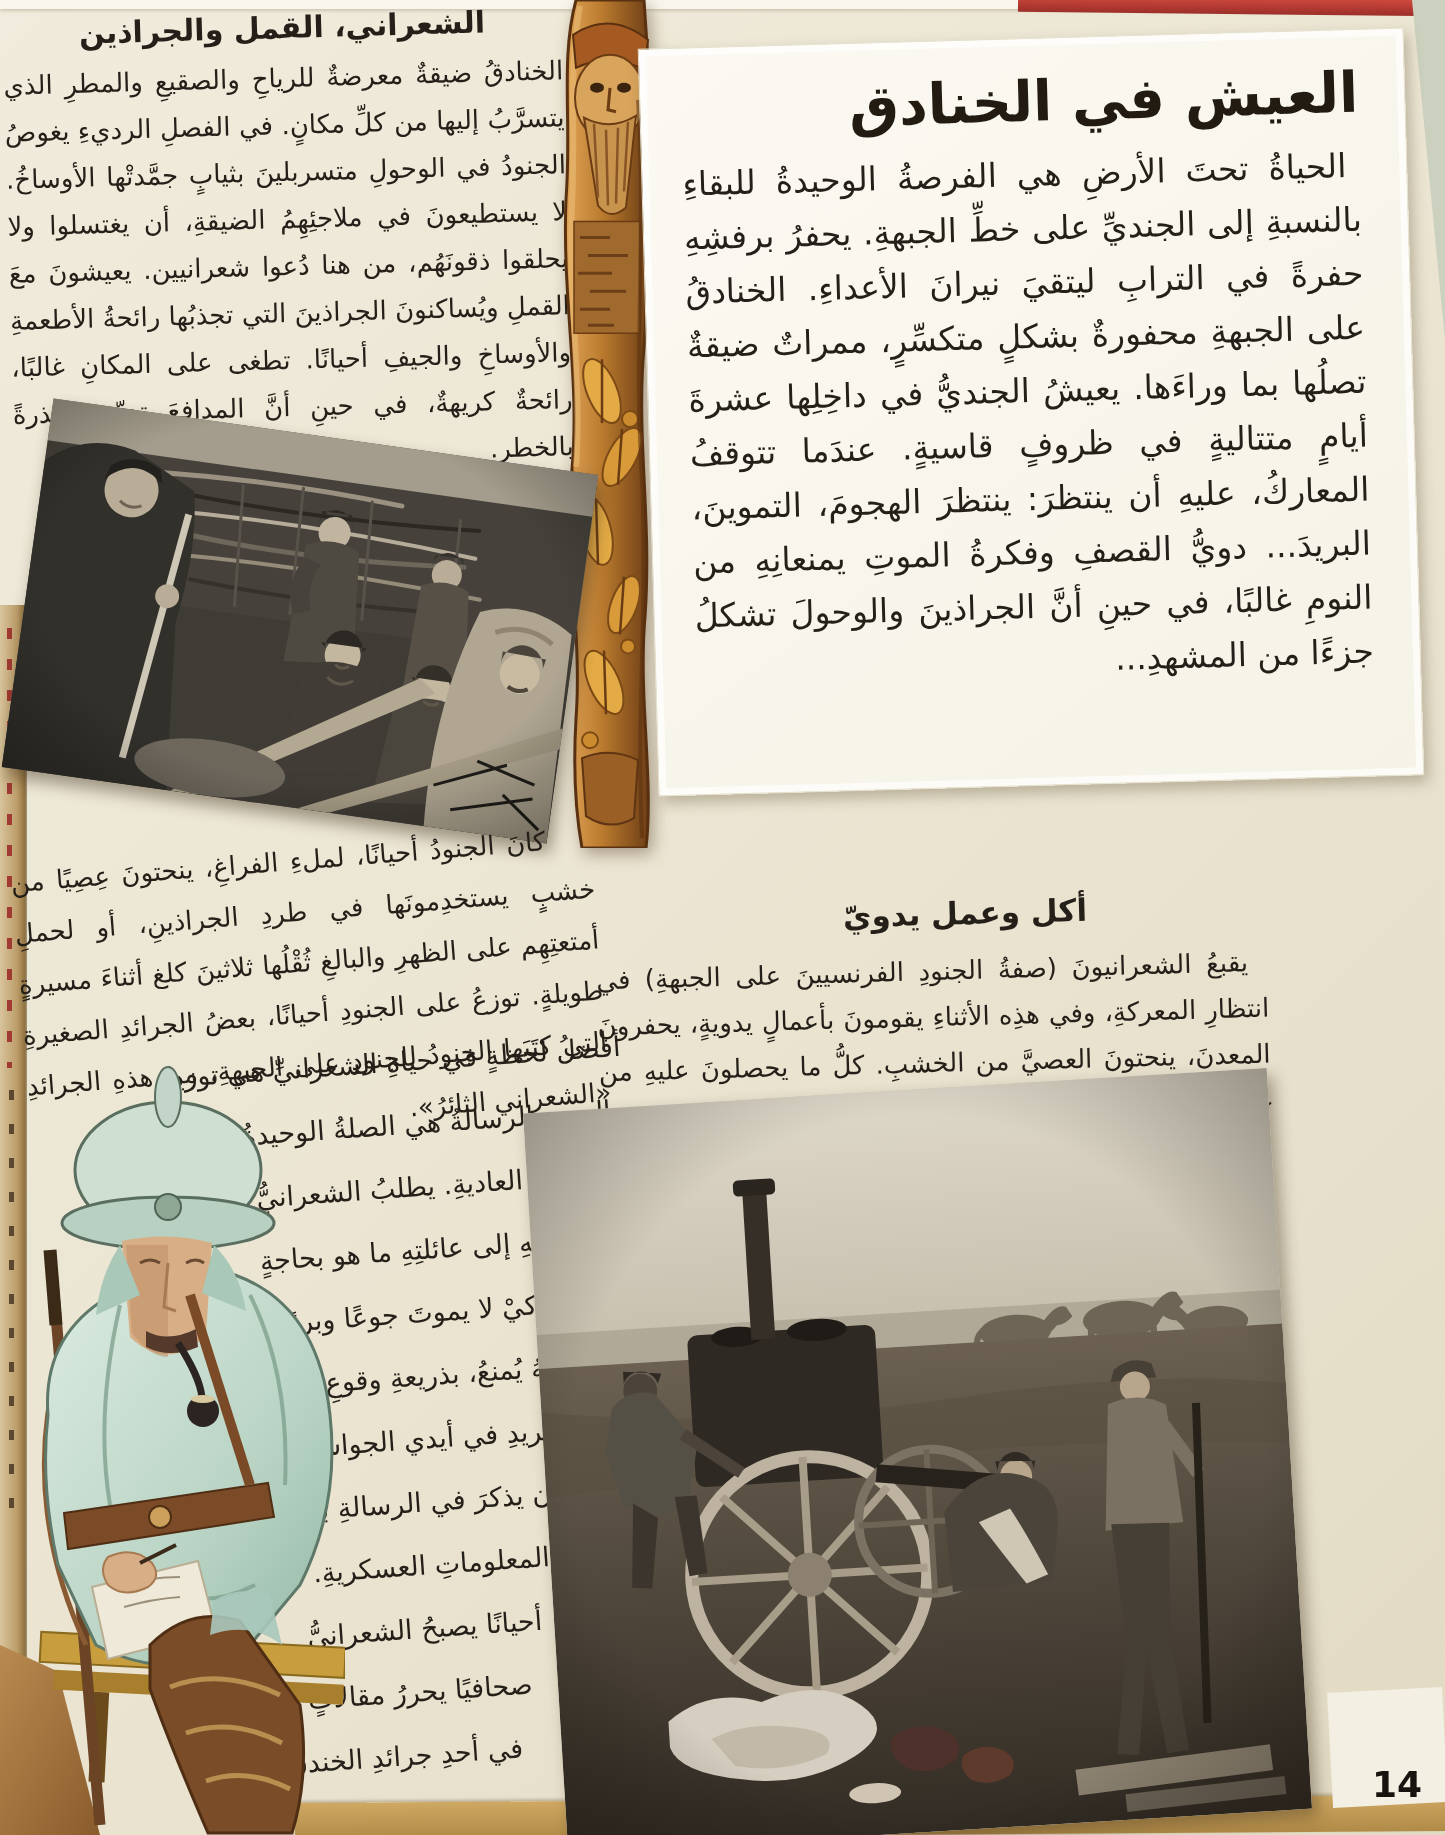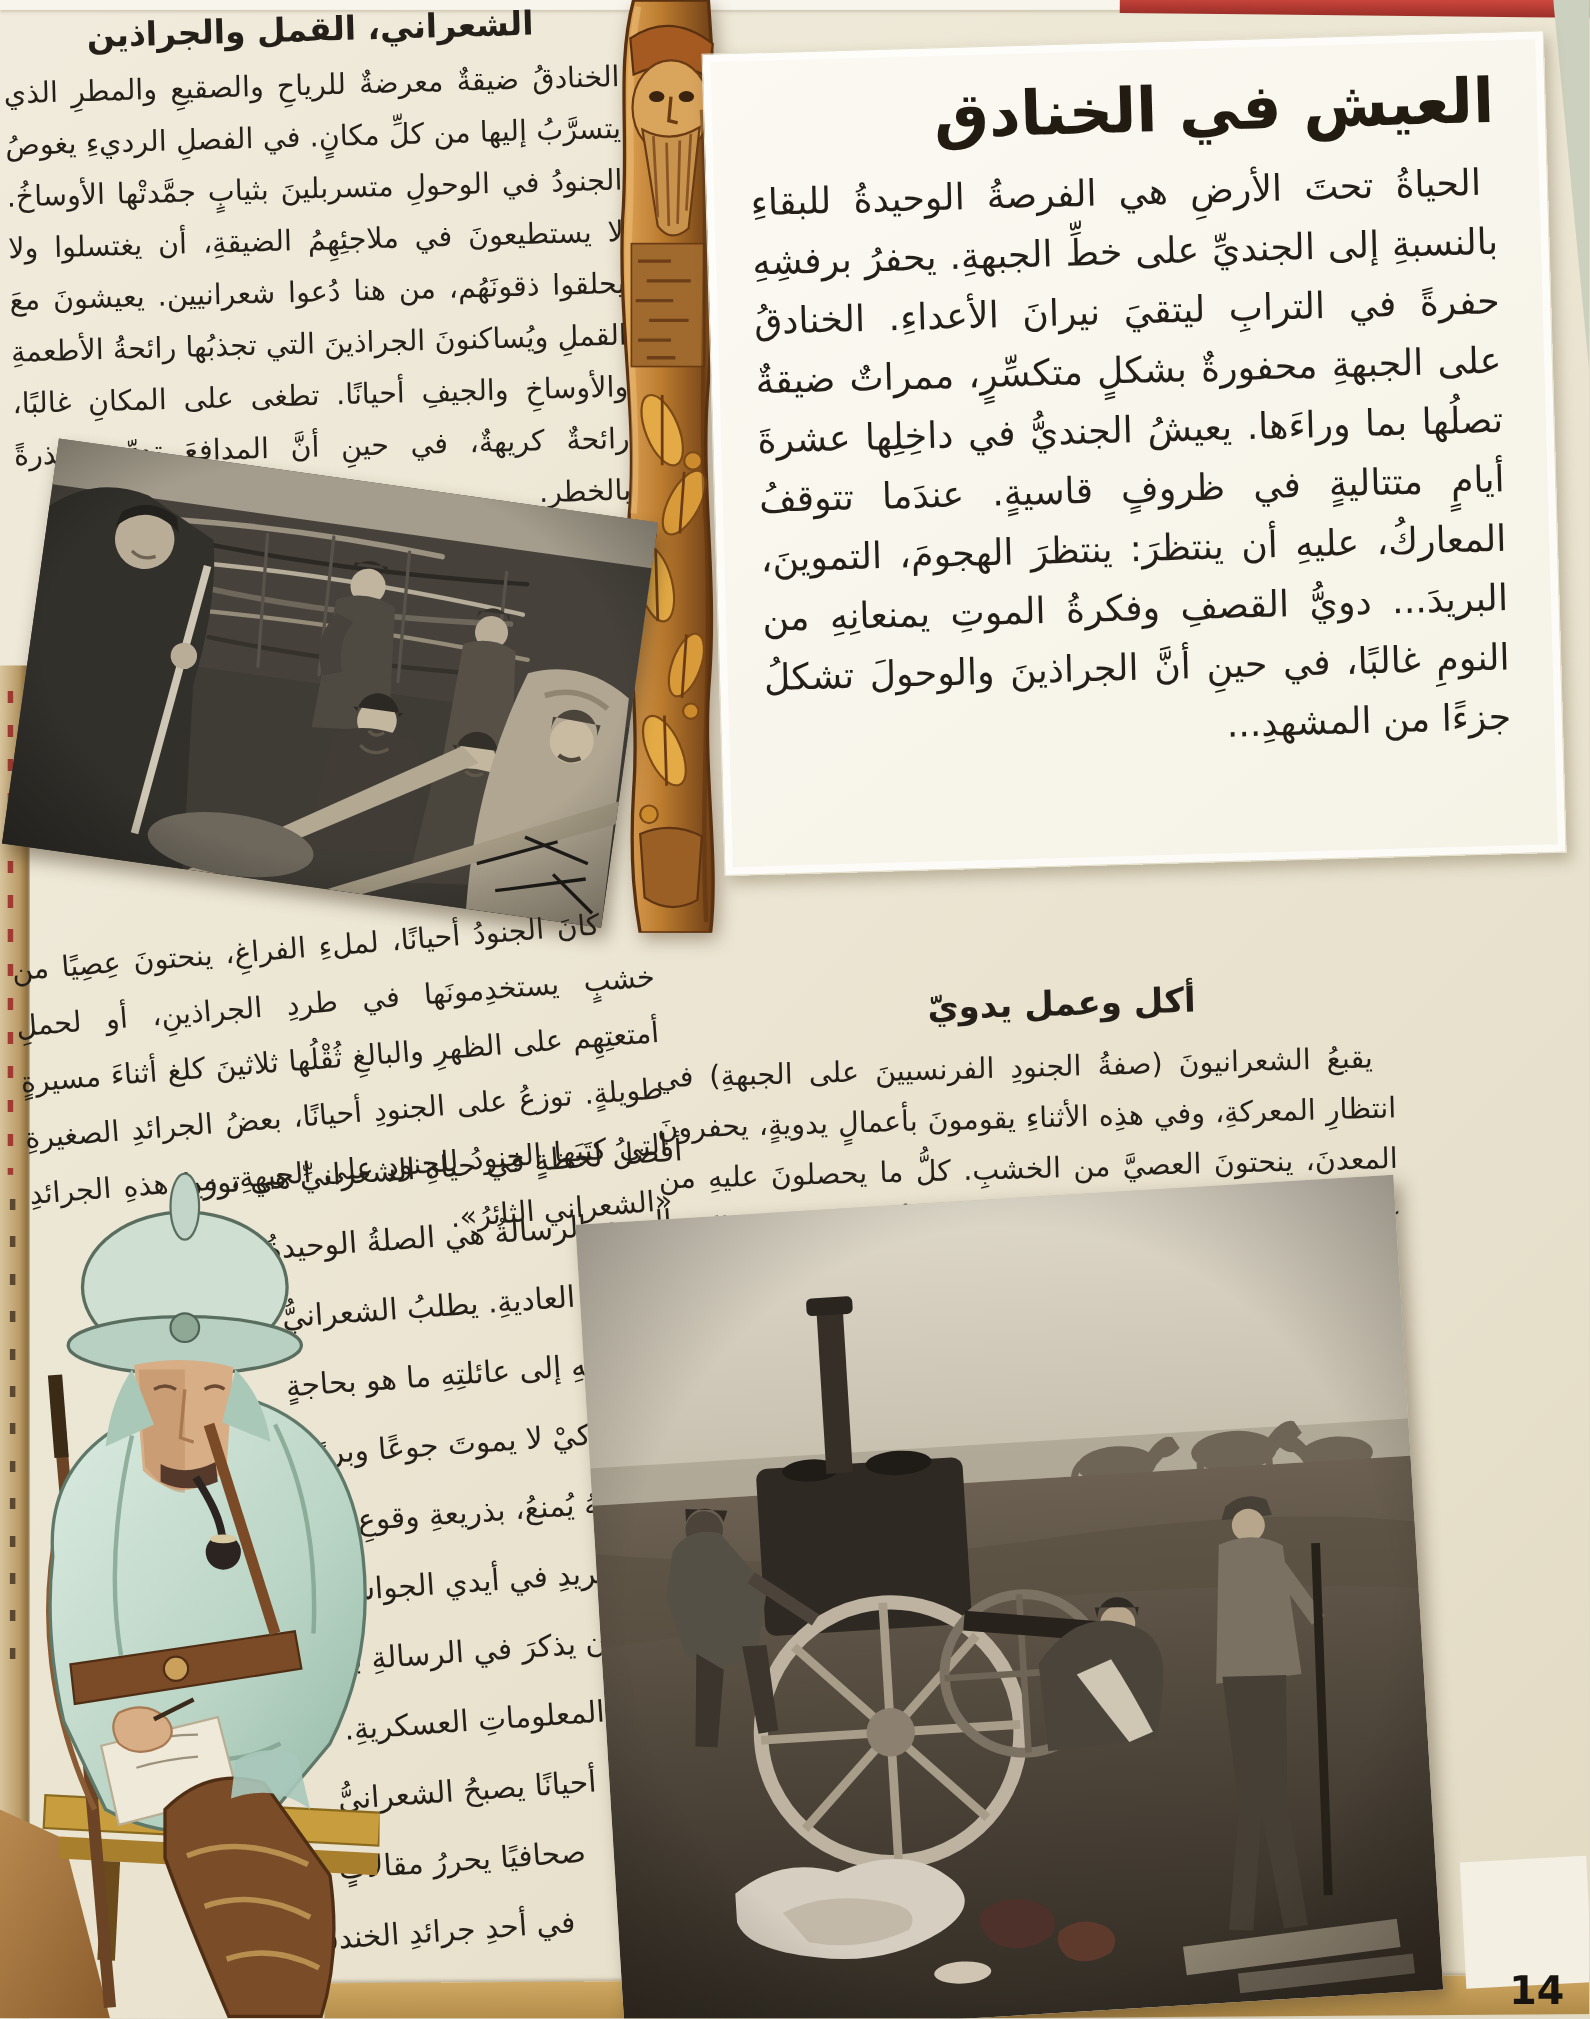--- a/index.html
+++ b/index.html
@@ -55,21 +55,21 @@
   .mail div:nth-child(3){margin-right:26px;}
   .mail div:nth-child(4){margin-right:40px;}
   .mail div:nth-child(5){margin-right:54px;}
   .mail div:nth-child(6){margin-right:66px;}
   .mail div:nth-child(7){margin-right:80px;}
   .mail div:nth-child(8){margin-right:92px;}
   .mail div:nth-child(9){margin-right:106px;}
   .mail div:nth-child(10){margin-right:118px;}
   .mail div:nth-child(11){margin-right:132px;}
   .mail div:nth-child(12){margin-right:146px;}
-  .pagenum{left:1372px;top:1764px;font-size:36px;font-weight:700;color:#17140f;margin-top:26px;}
+  .pagenum{left:1372px;top:1764px;font-size:36px;font-weight:700;color:#17140f;}
   
   .trench{left:25px;top:435px;width:550px;height:372px;transform:rotate(8deg);
     box-shadow:5px 9px 16px rgba(60,45,25,.45);overflow:hidden;background:#55514a;}
   .kitchen{left:545px;top:1090px;width:745px;height:742px;transform:rotate(-3.5deg);
     box-shadow:6px 8px 16px rgba(60,45,25,.4);overflow:hidden;background:#c9c2b2;}
   .totem{left:518px;top:0;width:178px;height:848px;filter:drop-shadow(4px 6px 8px rgba(70,45,20,.4));}
   .poilu{left:0;top:945px;width:345px;height:890px;}
   svg{display:block;width:100%;height:100%;}
 </style>
 </head>

